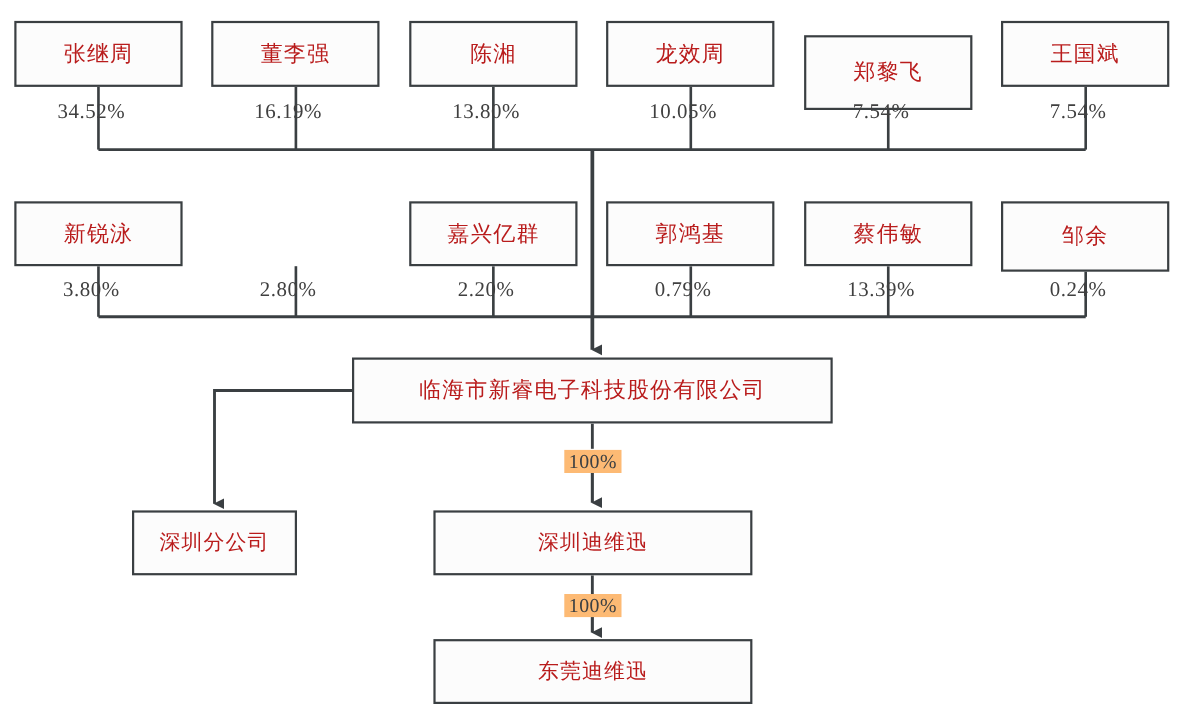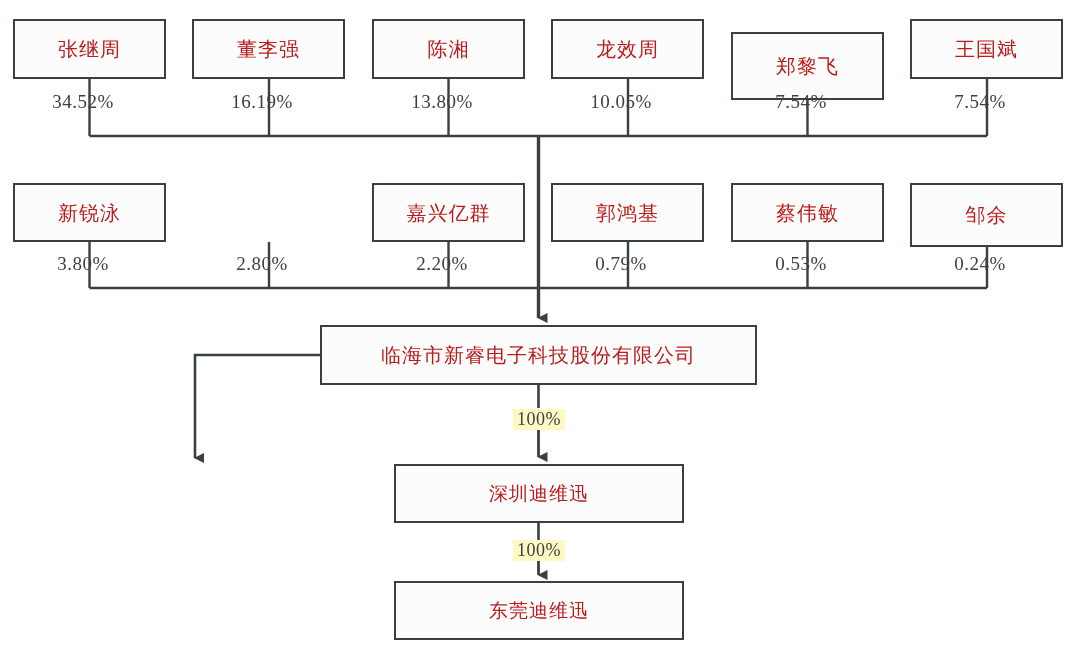--- a/index.html
+++ b/index.html
@@ -60,21 +60,21 @@
     white-space: nowrap;
     transform: translateX(-50%);
   }
   .pct-100 {
     position: absolute;
     color: #3c4043;
     font-size: 18px;
     letter-spacing: 0.5px;
     white-space: nowrap;
     transform: translateX(-50%);
-    background: #fef9c3;
+    background: #fdba74;
     padding: 0 4px;
   }
 </style>
 </head>
 <body>
 
 <div id="diagram-root">
 
   <svg class="wires" viewBox="0 0 1080 655">
     <defs>
@@ -155,27 +155,30 @@
     <span class="node-label">蔡伟敏</span>
   </div>
   <div class="node tier2" style="left:910px;top:183px;width:153px;height:64px;">
     <span class="node-label">邹余</span>
   </div>
 
   <div class="pct" style="left:83px;top:253px;">3.80%</div>
   <div class="pct" style="left:262px;top:253px;">2.80%</div>
   <div class="pct" style="left:442px;top:253px;">2.20%</div>
   <div class="pct" style="left:621px;top:253px;">0.79%</div>
-  <div class="pct" style="left:801px;top:253px;">0.53%</div>
+  <div class="pct" style="left:801px;top:253px;">13.39%</div>
   <div class="pct" style="left:980px;top:253px;">0.24%</div>
 
   <div class="node company" style="left:320px;top:325px;width:437px;height:60px;">
     <span class="node-label">临海市新睿电子科技股份有限公司</span>
   </div>
 
+  <div class="node sub" style="left:120px;top:464px;width:150px;height:59px;">
+    <span class="node-label">深圳分公司</span>
+  </div>
 
   <div class="node sub" style="left:394px;top:464px;width:290px;height:59px;">
     <span class="node-label">深圳迪维迅</span>
   </div>
 
   <div class="node sub" style="left:394px;top:581px;width:290px;height:59px;">
     <span class="node-label">东莞迪维迅</span>
   </div>
 
   <div class="pct-100" style="left:539px;top:409px;">100%</div>

